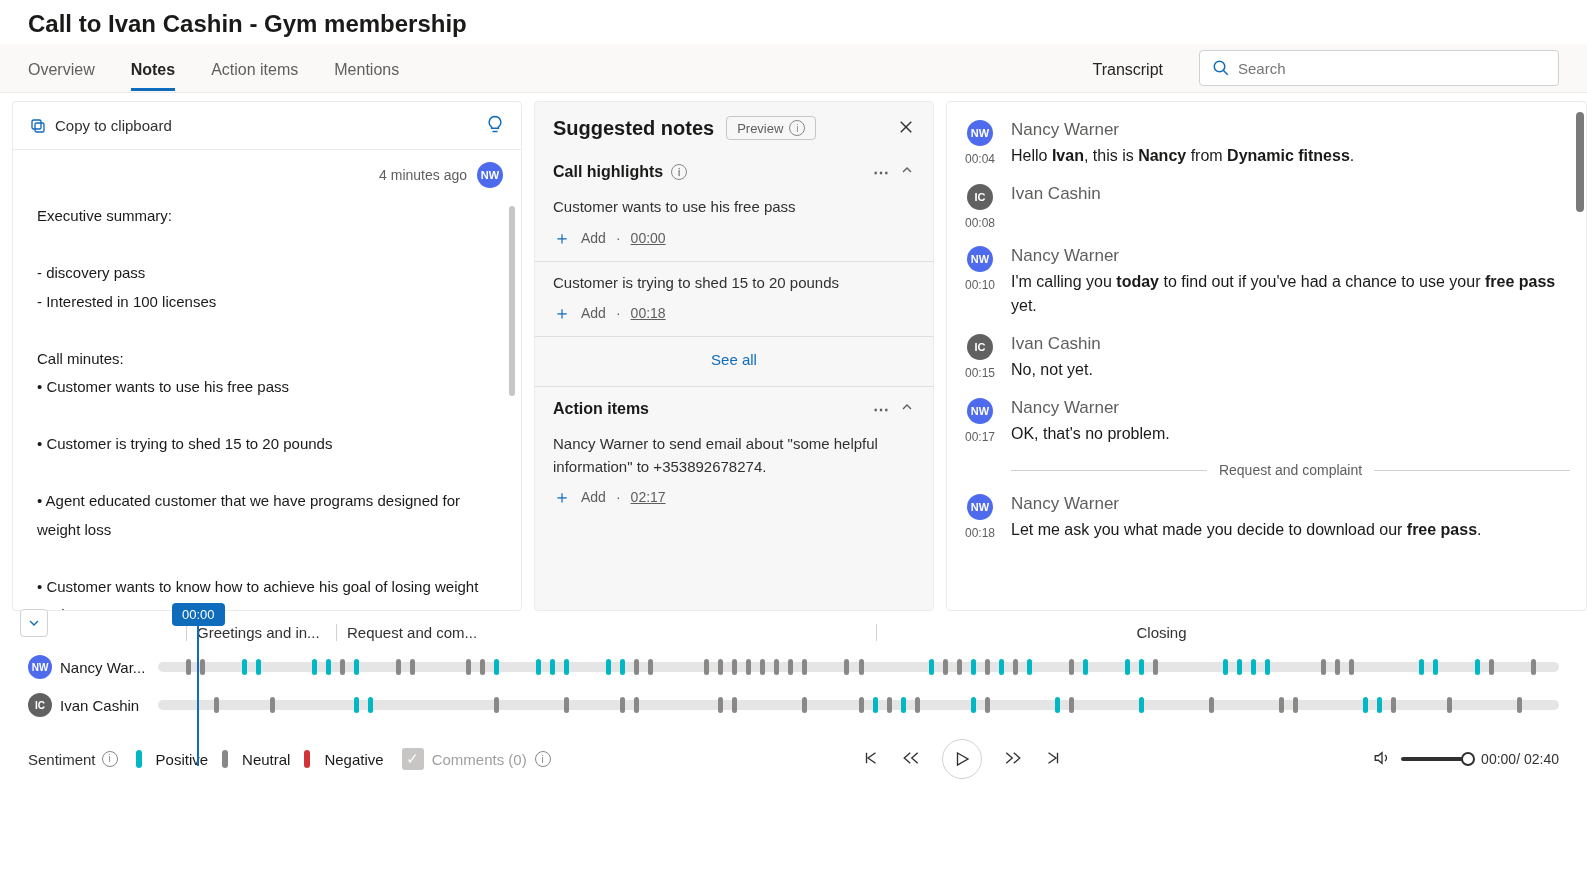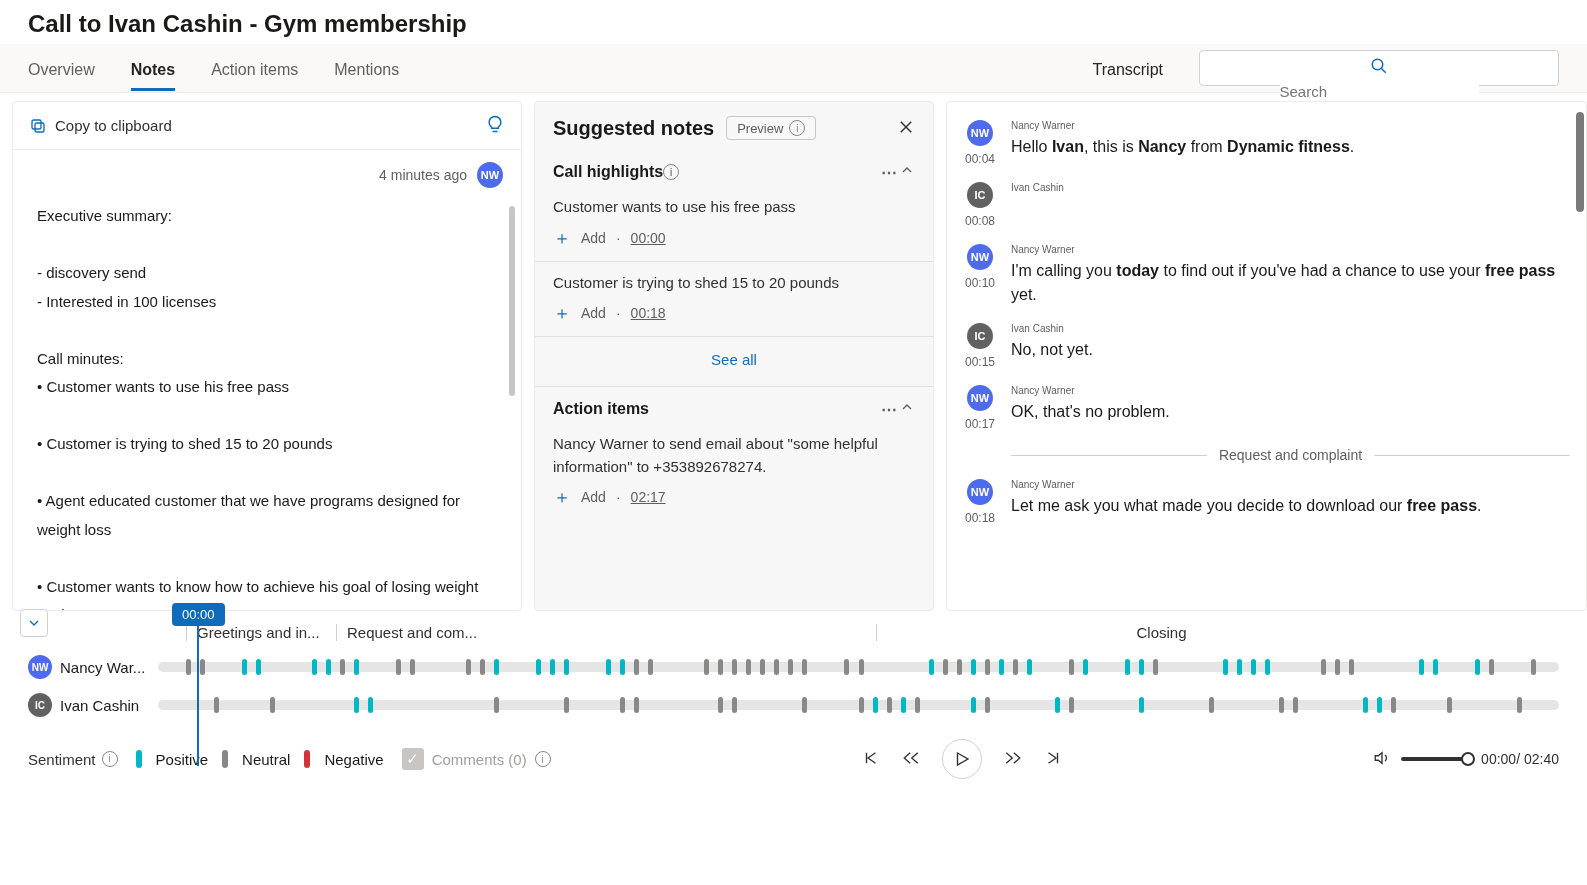--- a/index.html
+++ b/index.html
@@ -15,56 +15,56 @@
   .page-title { font-size: 24px; font-weight: 600; padding: 10px 28px 6px; }
   .tabbar {
     display: flex; align-items: center; gap: 36px;
     padding: 0 28px; border-bottom: 1px solid #edebe9;
     background: #faf9f8;
   }
   .tabbar .spacer { flex: 1; }
   .tab { padding: 16px 0 12px; font-size: 16px; color: #605e5c; cursor: pointer; }
   .tab.active { color: #242424; border-bottom: 3px solid #0f6cbd; padding-bottom: 9px; font-weight: 600; }
   .tab.transcript-label { font-size: 16px; color: #242424; }
-  .searchbox { display: flex; align-items: center; gap: 8px; border: 1px solid #d1d1d1; border-radius:4px; padding: 6px 12px; width: 360px; height:36px; margin:6px 0; background:#fff;flex-direction:column;}
+  .searchbox { display: flex; align-items: center; gap: 8px; border: 1px solid #d1d1d1; border-radius:4px; padding: 6px 12px; width: 360px; height:36px; margin:6px 0; background:#fff;}
   .searchbox svg { flex: 0 0 auto; }
   .searchbox input { border:none; outline:none; font-size:15px; flex:1; color:#323130; }
   .content { display:flex; gap:12px; padding:8px 0 0 12px; }
   .panel { background:#fff; border:1px solid #edebe9; border-radius:4px; }
   .notes-panel { width:510px; height:510px; display:flex; flex-direction:column; }
   .notes-toolbar { display:flex; align-items:center; gap:10px; padding:12px 16px; border-bottom:1px solid #edebe9; }
   .notes-toolbar .copy { display:flex; align-items:center; gap:8px; color:#323130; cursor:pointer; font-size:15px; }
   .notes-toolbar .bulb { margin-left:auto; color:#0f6cbd; }
   .notes-meta { display:flex; align-items:center; gap:10px; justify-content:flex-end; padding:12px 18px 8px; color:#605e5c; font-size:14px; }
   .avatar { width:26px; height:26px; border-radius:50%; display:flex; align-items:center; justify-content:center; font-size:11px; font-weight:600; color:#fff; }
   .nw { background:#4f6bed;text-align:center; }
   .ic { background:#616161; }
   .notes-body { padding:6px 30px 20px 24px; overflow:hidden; position:relative; line-height:1.9; font-size:15px; }
   .notes-body .scrollbar { position:absolute; right:6px; top:10px; bottom:30px; width:6px; background:#c8c6c4; border-radius:3px; height:190px; }
   .sugg-panel { width:400px; height:510px; display:flex; flex-direction:column; background:#f7f7f7;}
   .sugg-header { display:flex; align-items:center; gap:12px; padding:14px 18px 10px; }
   .sugg-header h2 { font-size:20px; font-weight:600; flex:0 0 auto; }
   .preview-badge { border:1px solid #c8c6c4; border-radius:4px; padding:3px 10px; font-size:13px; color:#605e5c; display:flex; align-items:center; gap:6px; }
   .sugg-header .close { margin-left:auto; cursor:pointer; }
-  .section-title { display:flex; align-items:center; gap:0; padding:12px 18px 4px; font-size:16px; font-weight:600; }
+  .section-title { display:flex; align-items:center; gap:8px; padding:12px 18px 4px; font-size:16px; font-weight:600; }
   .section-title .more { margin-left:auto; color:#605e5c; letter-spacing:2px; cursor:pointer; }
   .chev { cursor:pointer; }
   .sugg-item { padding:10px 18px 14px; border-bottom:1px solid #e1dfdd; }
   .sugg-item .txt { font-size:15px; color:#323130; margin-bottom:10px; line-height:1.5; }
   .addline { display:flex; align-items:center; gap:10px; color:#605e5c; font-size:14px; }
   .addline .plus { color:#0f6cbd; font-size:18px; line-height:1; }
   .addline .ts { text-decoration:underline; }
   .dot { color:#605e5c; }
   .see-all { text-align:center; padding:14px 0 18px; color:#0f6cbd; font-size:15px; cursor:pointer; border-bottom:1px solid #e1dfdd;}
   .transcript-panel { flex:1; height:510px; overflow:hidden; position:relative; padding:10px 6px 10px 18px; }
   .trow { display:flex; gap:16px; padding:8px 10px 8px 0; }
   .tcol1 { width:30px; display:flex; flex-direction:column; align-items:center; }
   .tcol1 .time { font-size:12px; color:#605e5c; margin-top:6px; }
   .tcol2 { flex:1; }
-  .tcol2 .name { font-size:10px; color:#605e5c; margin-bottom:4px; }
+  .tcol2 .name { font-size:17px; color:#605e5c; margin-bottom:4px; }
   .tcol2 .msg { font-size:16px; line-height:1.5; }
   .divider-wrap { display:flex; align-items:center; gap:12px; padding:8px 10px 8px 46px; }
   .divider-wrap .line { flex:1; height:1px; background:#d1d1d1; }
   .divider-wrap .label { color:#605e5c; font-size:14px; }
   .tscroll { position:absolute; right:2px; top:10px; width:8px; height:100px; background:#7a7a7a; border-radius:4px; }
 
   .timeline-wrap { position:relative; padding:0 28px; margin-top:2px; }
   .expand-toggle { position:absolute; left:20px; top:-4px; width:28px; height:28px; border:1px solid #d1d1d1; background:#fff; border-radius:4px; display:flex; align-items:center; justify-content:center; cursor:pointer; }
   .time-marker { position:absolute; left:172px; top:-10px; display:flex; flex-direction:column; align-items:center; z-index:5; }
   .time-marker .bubble { background:#0f6cbd; color:#fff; font-size:13px; padding:4px 10px; border-radius:4px; }
@@ -135,21 +135,21 @@
       </div>
     </div>
     <div class="notes-meta">
       <span>4 minutes ago</span>
       <div class="avatar nw">NW</div>
     </div>
     <div class="notes-body">
       <div class="scrollbar"></div>
       <div>Executive summary:</div>
       <br>
-      <div>- discovery send</div>
+      <div>- discovery pass</div>
       <div>- Interested in 100 licenses</div>
       <br>
       <div>Call minutes:</div>
       <div>• Customer wants to use his free pass</div><br>
       <div>• Customer is trying to shed 15 to 20 pounds</div><br>
       <div>• Agent educated customer that we have programs designed for weight loss</div><br>
       <div>• Customer wants to know how to achieve his goal of losing weight by the summer</div>
     </div>
   </div>
 

